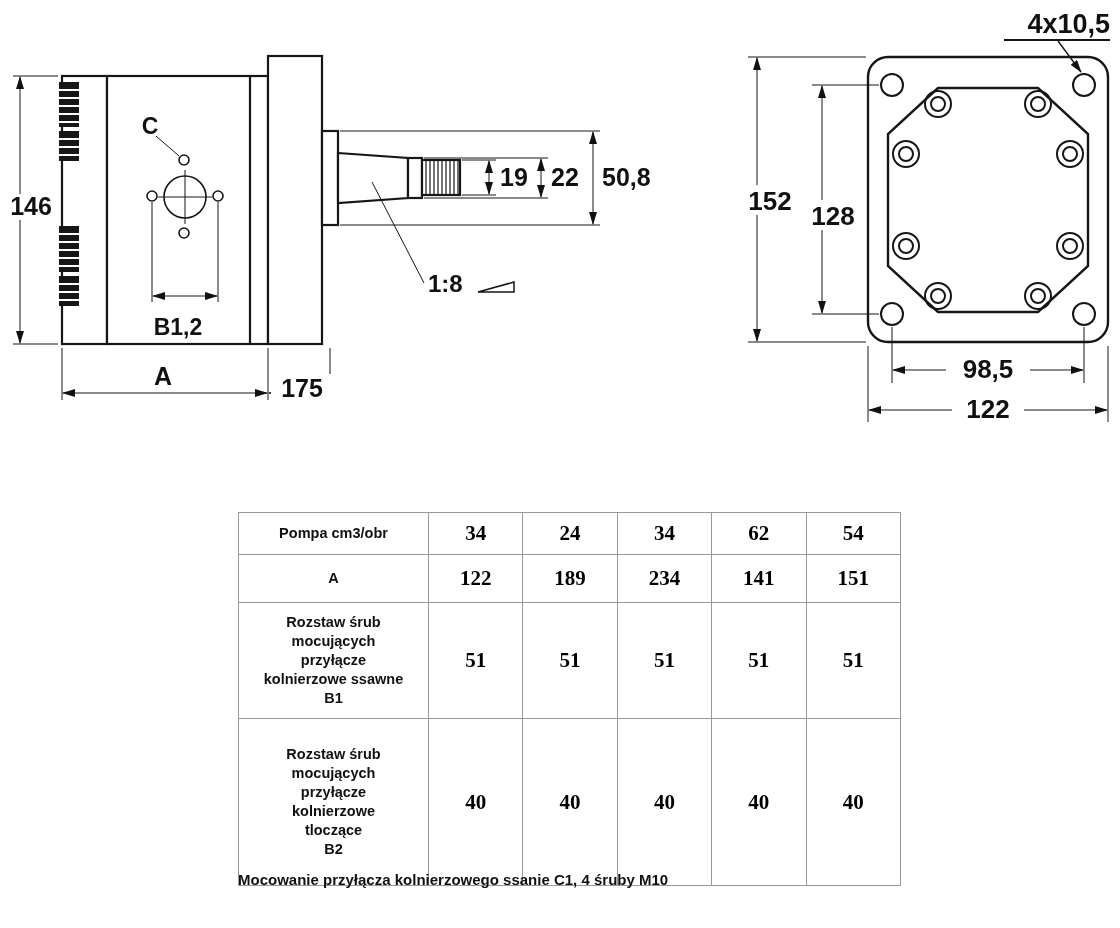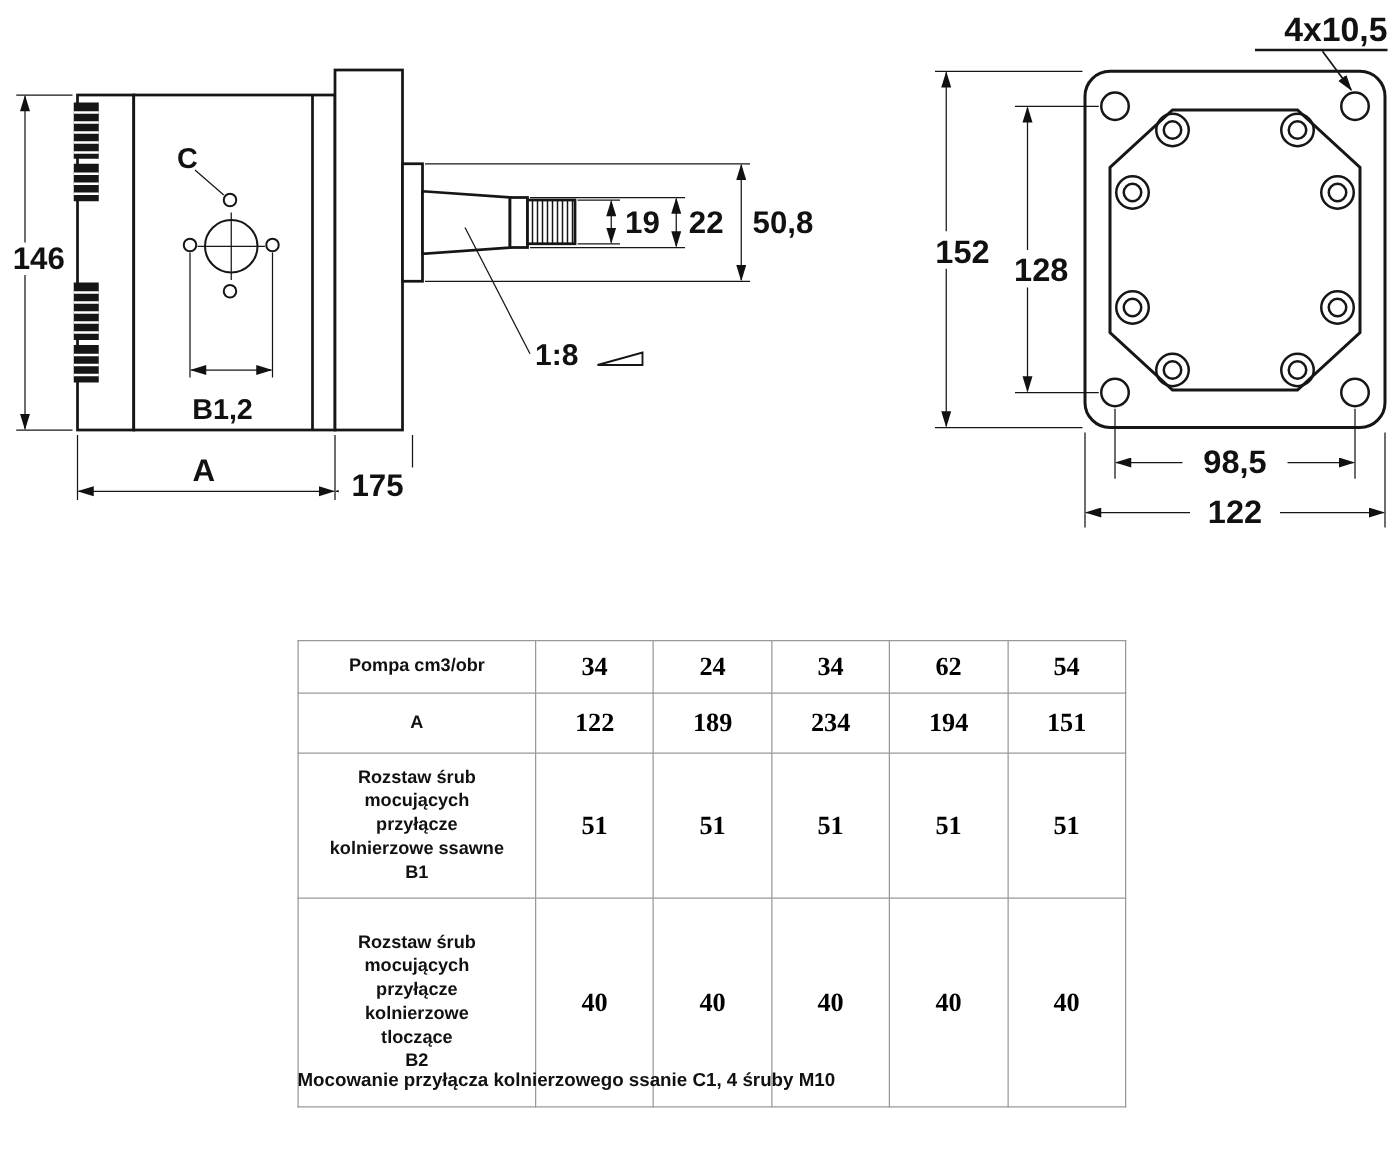--- a/index.html
+++ b/index.html
@@ -21,21 +21,21 @@
     font-weight: bold; font-size: 14.5px; line-height: 1.3;
     white-space: pre-line; color: #111;
   }
   .spec-table td.val {
     font-family: "Liberation Serif", serif; font-weight: bold;
     font-size: 21px; color: #000000;
   }
   .spec-table col.c-label { width: 190px; }
 
   .footnotes { position: absolute; left: 238px; top: 853px; }
-  .footnotes p { font-weight: bold; font-size: 15px; line-height: 24px; color: #111; }
+  .footnotes p { font-weight: bold; font-size: 15px; line-height: 24px; color: #111; margin-top: 15px; }
 </style>
 </head>
 <body>
 
 <svg class="drawing" width="1120" height="462" viewBox="0 0 1120 462">
   <defs>
     <marker id="aS" markerWidth="14" markerHeight="10" refX="1" refY="4" orient="auto" markerUnits="userSpaceOnUse">
       <path d="M13 0 L0 4 L13 8 Z" fill="#111"></path>
     </marker>
     <marker id="aE" markerWidth="14" markerHeight="10" refX="12" refY="4" orient="auto" markerUnits="userSpaceOnUse">
@@ -235,21 +235,21 @@
       <td class="val">24</td>
       <td class="val">34</td>
       <td class="val">62</td>
       <td class="val">54</td>
     </tr>
     <tr style="height:48px">
       <td class="lbl">A</td>
       <td class="val">122</td>
       <td class="val">189</td>
       <td class="val">234</td>
-      <td class="val">194</td>
+      <td class="val">141</td>
       <td class="val">151</td>
     </tr>
     <tr style="height:116px">
       <td class="lbl">Rozstaw śrub
 mocujących
 przyłącze
 kolnierzowe ssawne
 B1</td>
       <td class="val">51</td>
       <td class="val">51</td>

